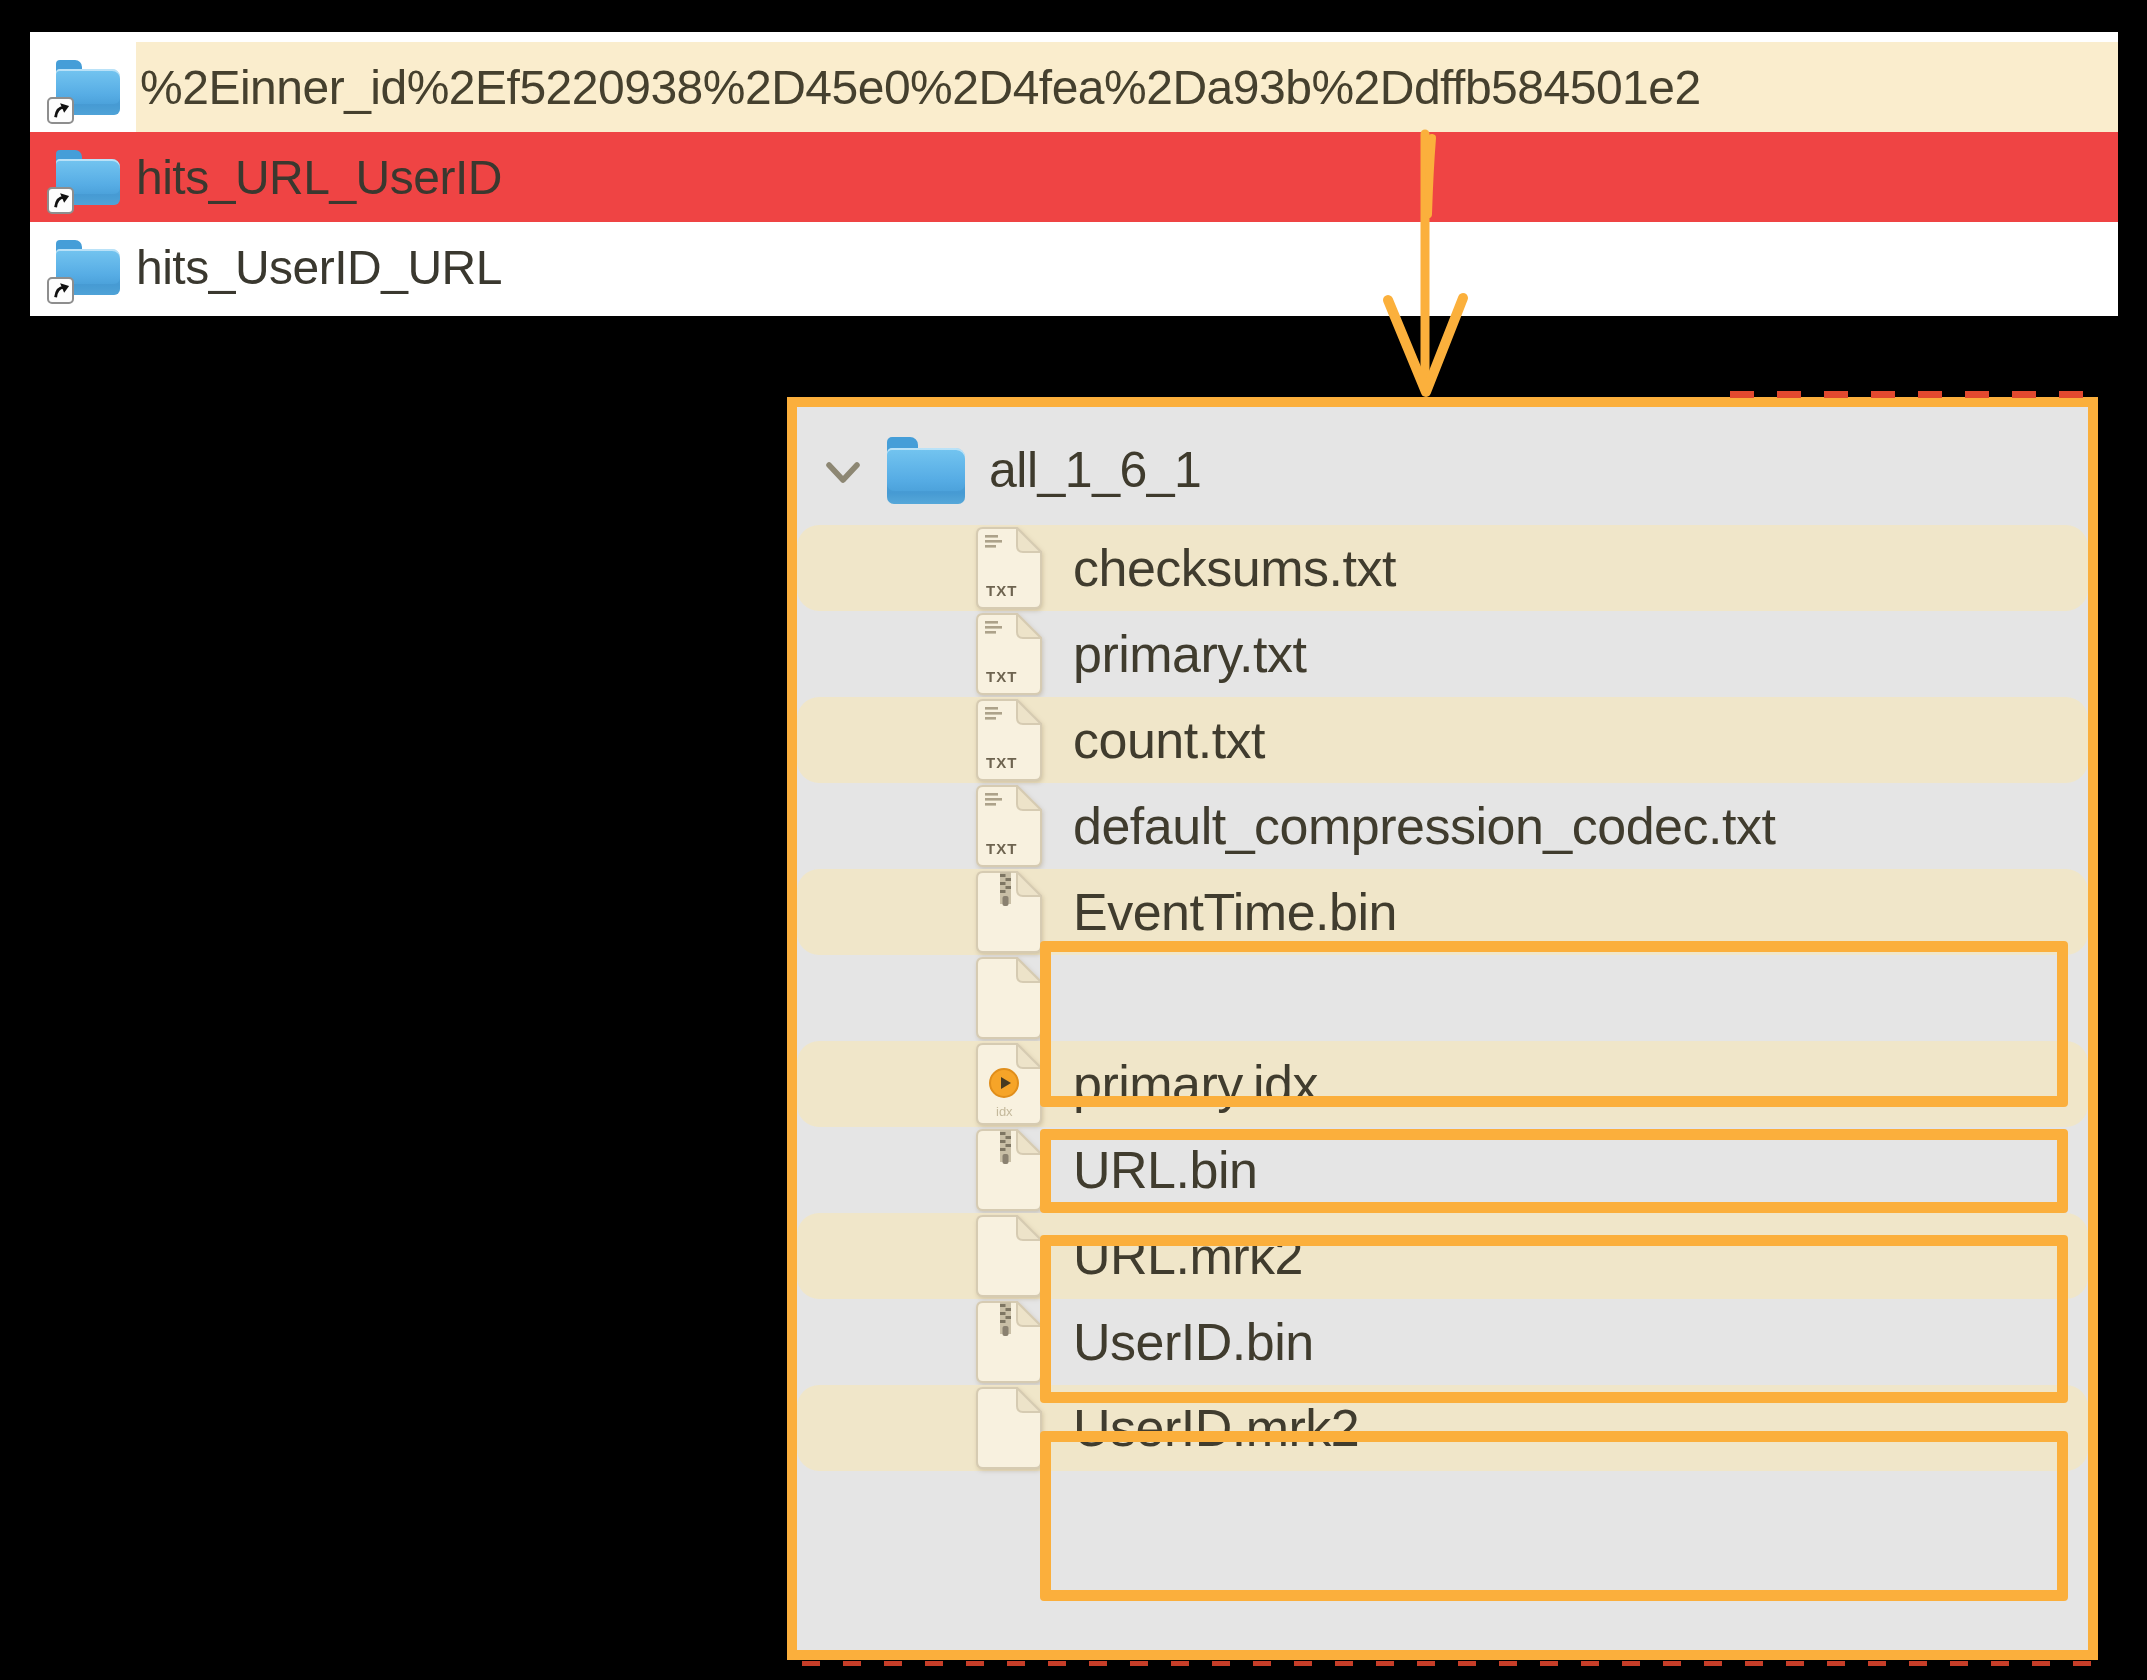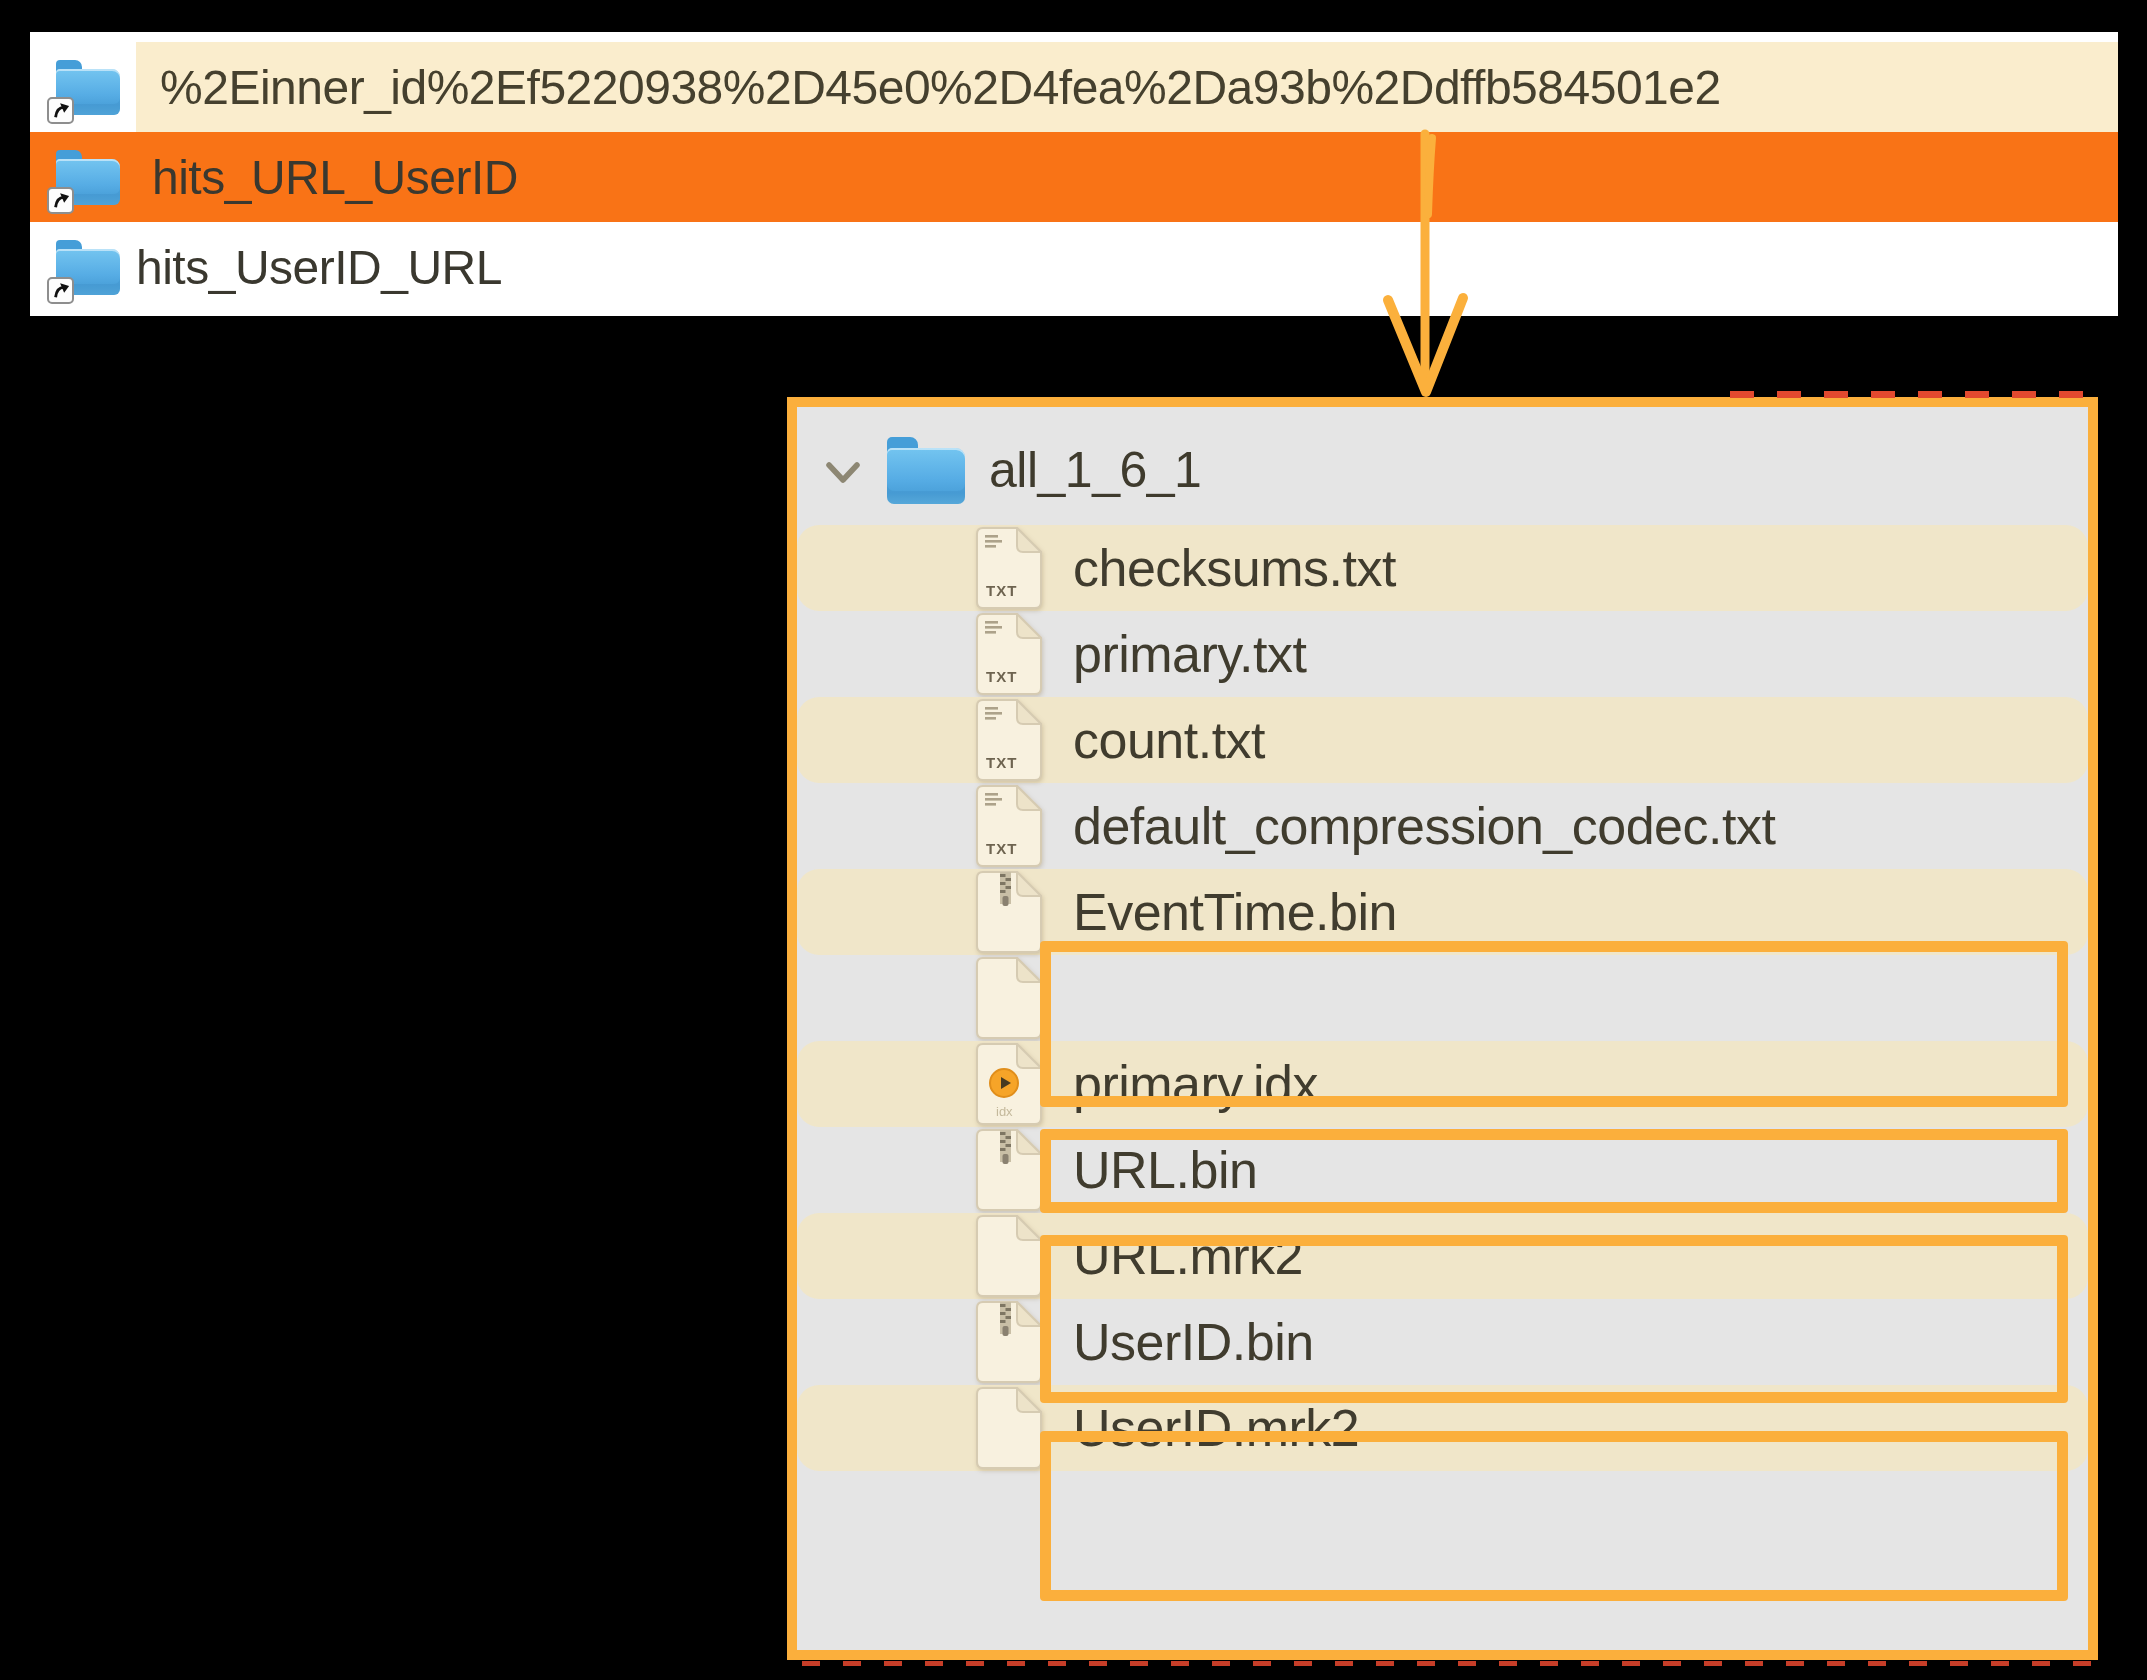--- a/index.html
+++ b/index.html
@@ -3,25 +3,25 @@
 <meta charset="utf-8">
 <style>
   html,body{margin:0;padding:0;background:#000;}
   .stage{position:relative;width:2147px;height:1680px;background:#000;overflow:hidden;
          font-family:"Liberation Sans",sans-serif;}
 
   
   .top-panel{position:absolute;left:30px;top:32px;width:2088px;height:284px;background:#ffffff;
              padding-top:10px;box-sizing:border-box;}
   .trow{height:90px;display:flex;align-items:center;padding-left:26px;}
-  .trow.gray{background:#f97316;gap:16px;}
+  .trow.gray{background:#ef4444;}
   .trow-label{margin-left:16px;font-size:48px;color:#3A382F;white-space:nowrap;overflow:hidden;
               letter-spacing:-0.5px;}
   .trow-label.hl{flex:1;align-self:stretch;display:flex;align-items:center;background:#FAEDCD;
-                 padding-left:24px;color:#45402E;}
+                 padding-left:4px;color:#45402E;}
 
   
   .mac-folder{position:relative;width:64px;height:46px;margin-top:10px;flex:none;}
   .mac-folder .tab{position:absolute;top:-9px;left:0;width:26px;height:14px;background:#459ED8;
                    border-radius:4px 7px 0 0;}
   .mac-folder .bodyy{position:absolute;inset:0;border-radius:4px 8px 6px 6px;
       background:linear-gradient(180deg,#74C5F0 0%,#57ADE5 55%,#4BA1DA 78%,#57ACE0 100%);
       box-shadow:inset 0 2px 0 rgba(255,255,255,.5), inset 0 -11px 0 rgba(56,134,186,.22);}
   .alias-badge{position:absolute;z-index:2;left:-9px;bottom:-9px;width:27px;height:27px;
       background:#FDFDFD;border:2px solid #8E8E8E;border-radius:5px;box-sizing:border-box;

